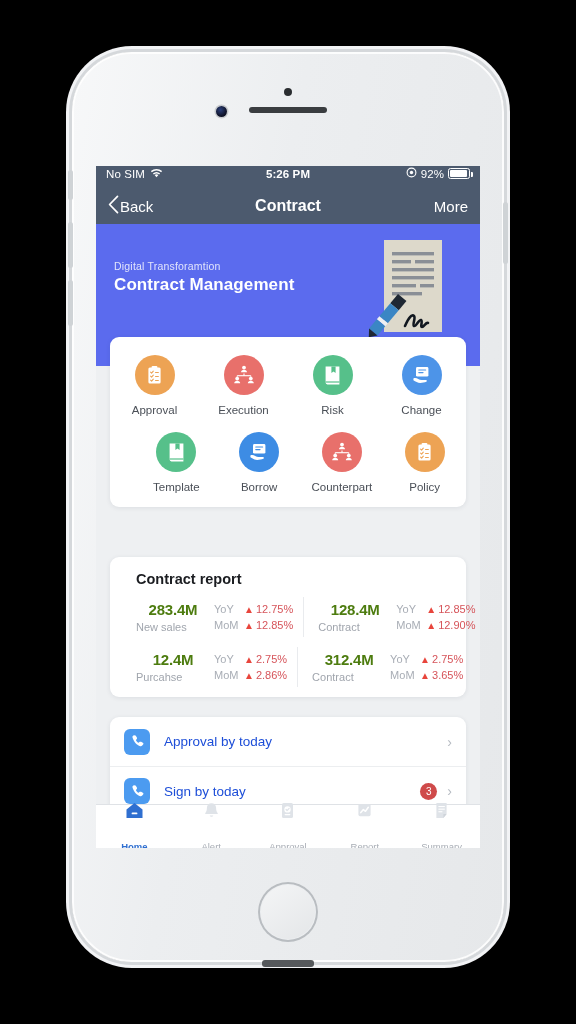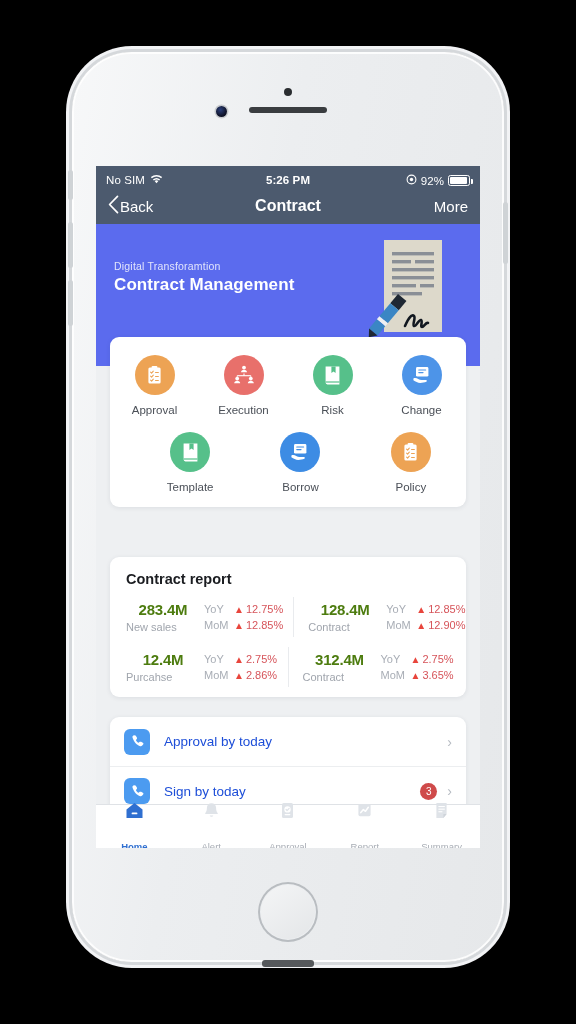--- a/index.html
+++ b/index.html
@@ -69,21 +69,21 @@
   
   .screen {
     position:absolute; left:96px; top:166px;
     width:384px; height:682px;
     background:#eef0f2; overflow:hidden;
   }
 
   
   .statusbar {
     height:22px; background:#4c5a6e; color:#fff;
-    display:flex; align-items:flex-start; padding:8px 10px;
+    display:flex; align-items:flex-end; padding:8px 10px;
     font-size:11.5px; letter-spacing:.1px; position:relative;
   }
   .sb-left { display:flex; align-items:center; gap:5px; }
   .sb-center {
     position:absolute; left:0; right:0; text-align:center;
     font-weight:bold; font-size:11.5px; pointer-events:none;
   }
   .sb-right {
     margin-left:auto; display:flex; align-items:center; gap:4px;
     position:relative; z-index:2;
@@ -136,21 +136,21 @@
   .grid-cell {
     flex:1; display:flex; flex-direction:column; align-items:center; cursor:pointer;
   }
   .g-ic {
     width:40px; height:40px; border-radius:50%;
     display:flex; align-items:center; justify-content:center;
   }
   .g-lb { margin-top:9px; font-size:11.5px; color:#4a4f57; }
 
   
-  .report-card { position:absolute; left:14px; top:333px; width:356px; padding:14px 2px 10px; }
+  .report-card { position:absolute; left:14px; top:333px; width:356px; padding:14px 12px 10px; }
   .report-title { font-size:14.5px; font-weight:bold; color:#1b1d21; padding:0 14px 10px; }
   .rep-row { display:flex; }
   .rep-row + .rep-row { margin-top:10px; }
   .rep-cell { flex:1; display:flex; align-items:center; padding:4px 10px 4px 14px; }
   .rep-cell + .rep-cell { border-left:1px solid #e9ebee; }
   .rep-main { min-width:74px; }
   .rep-val { font-size:15px; font-weight:bold; color:#4d7c0f; letter-spacing:-.2px;text-align:center; }
   .rep-cap { font-size:11px; color:#a0a5ad; margin-top:3px; }
   .rep-stats { margin-left:4px; }
   .rep-line { display:flex; align-items:center; font-size:11px; color:#a8adb5; white-space:nowrap; }
@@ -366,20 +366,41 @@
                   <g fill="#3d8ce4">
                     <rect x="7.2" y="4.4" width="8" height="1.2" rx=".6"></rect>
                     <rect x="7.2" y="7" width="5.4" height="1.2" rx=".6"></rect>
                   </g>
                   <path d="M2.4 13.4c1.8-.9 3.4-.3 4.8.5 1.2.7 2.2 1.2 3.4 1.2H15c.9 0 1.3 1.2.3 1.6-1.6.6-4 1.2-6 1.2-2.6 0-4.8-1.2-6.9-2.6z" fill="#fff"></path>
                 </svg>
               </div>
             <div class="g-lb">Borrow</div>
           </div>
           <div class="grid-cell">
+            <div class="g-ic" style="background: rgb(232, 112, 107);">
+                <svg width="22" height="20" viewBox="0 0 22 20">
+                  <g fill="#fff">
+                    <circle cx="11" cy="2.6" r="1.9"></circle>
+                    <path d="M8 7.3c0-1.7 1.3-2.6 3-2.6s3 .9 3 2.6z"></path>
+                    <circle cx="4.2" cy="13.6" r="1.9"></circle>
+                    <path d="M1.2 18.3c0-1.7 1.3-2.6 3-2.6s3 .9 3 2.6z"></path>
+                    <circle cx="17.8" cy="13.6" r="1.9"></circle>
+                    <path d="M14.8 18.3c0-1.7 1.3-2.6 3-2.6s3 .9 3 2.6z"></path>
+                  </g>
+                  <g stroke="#fff" stroke-width="1.1" fill="none">
+                    <path d="M11 8.6v2.1"></path>
+                    <path d="M4.2 10.7h13.6"></path>
+                    <path d="M4.2 10.7v1"></path>
+                    <path d="M17.8 10.7v1"></path>
+                  </g>
+                </svg>
+              </div>
+            <div class="g-lb">Counterpart</div>
+          </div>
+          <div class="grid-cell">
             <div class="g-ic" style="background: rgb(237, 163, 84);">
                 <svg width="21" height="21" viewBox="0 0 21 21">
                   <rect x="4.4" y="2.6" width="12.2" height="15.8" rx="1.5" fill="#fff"></rect>
                   <rect x="7.6" y="1" width="5.8" height="2.8" rx="1.1" fill="#fff"></rect>
                   <g stroke="#eda354" stroke-width="1.1" stroke-linecap="round" stroke-linejoin="round" fill="none">
                     <path d="M6.6 7.2l1 1 1.7-2"></path>
                     <path d="M6.6 11.2l1 1 1.7-2"></path>
                     <path d="M6.6 15.1l1 1 1.7-2"></path>
                   </g>
                   <g fill="#eda354">

